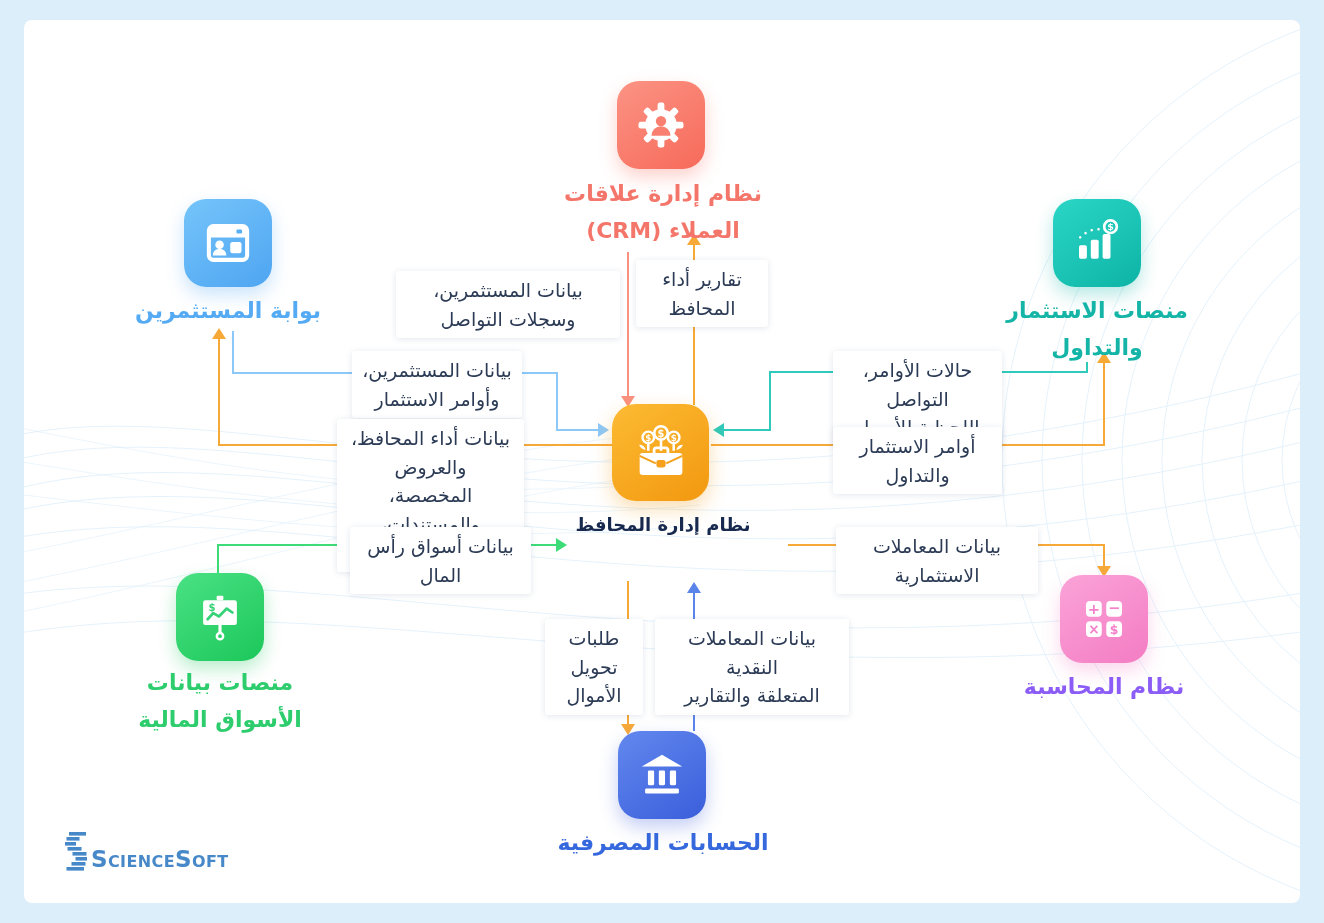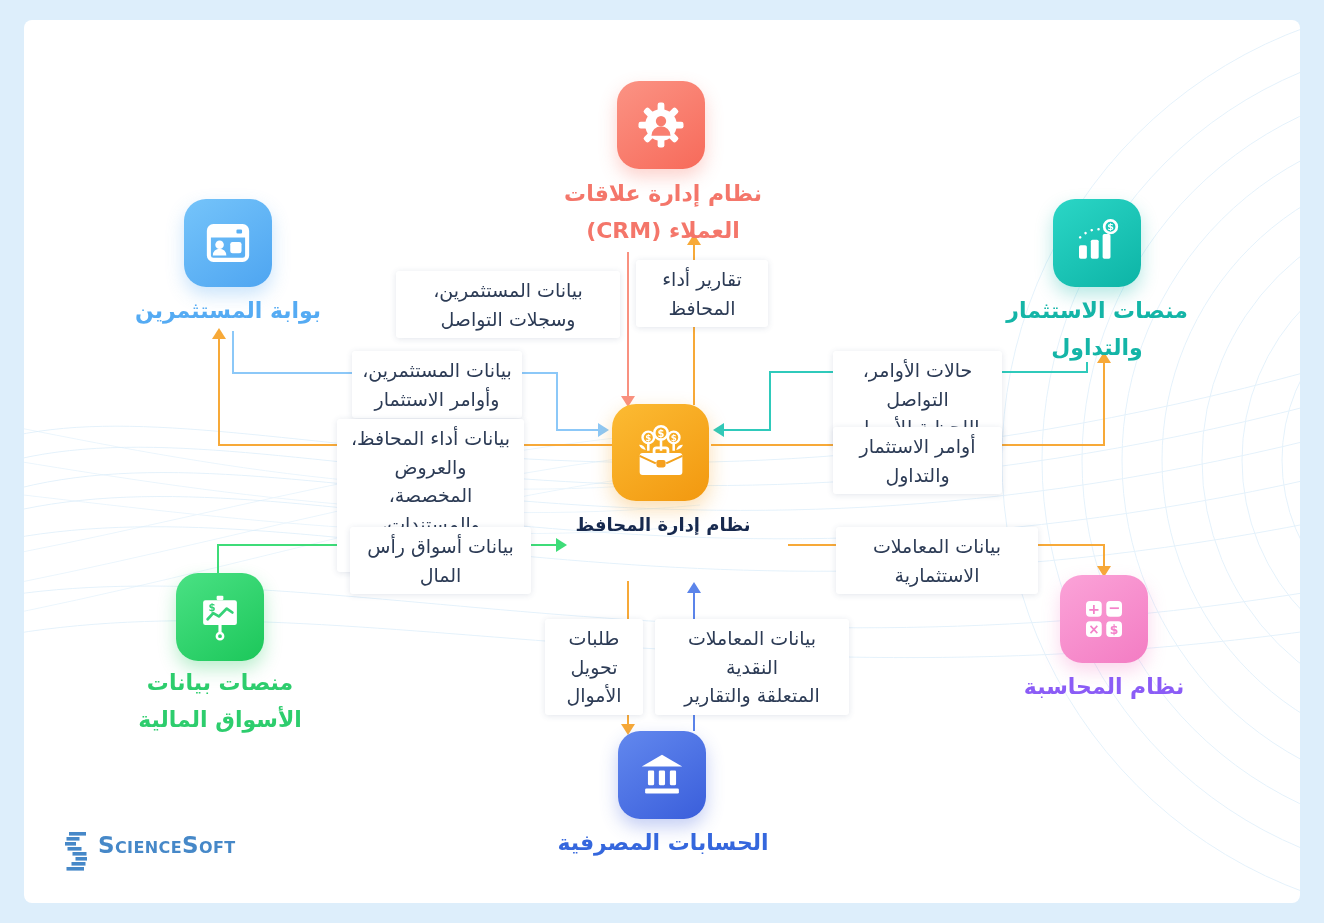--- a/index.html
+++ b/index.html
@@ -54,21 +54,21 @@
   #el-investor-orders{left:352px;top:351px;width:170px;}
   #el-portfolio-performance{left:337px;top:419px;width:187px;}
   #el-order-statuses{left:833px;top:351px;width:169px;}
   #el-investment-orders{left:833px;top:427px;width:169px;}
   #el-capital-markets{left:350px;top:527px;width:181px;}
   #el-investment-transactions{left:836px;top:527px;width:202px;}
   #el-transfer-requests{left:545px;top:619px;width:98px;}
   #el-cash-transactions{left:655px;top:619px;width:194px;}
 
   
-  #logo{position:absolute;left:64px;top:832px;display:flex;align-items:flex-start;gap:8px;}
+  #logo{position:absolute;left:64px;top:832px;display:flex;align-items:flex-end;gap:1px;}
   #logo .logo-text{
     font-size:23px;color:#4688c8;font-weight:600;letter-spacing:.4px;
     font-variant:small-caps;font-family:"DejaVu Sans",sans-serif;
   }
 </style>
 </head>
 <body>
 
 <div class="stage">
 

